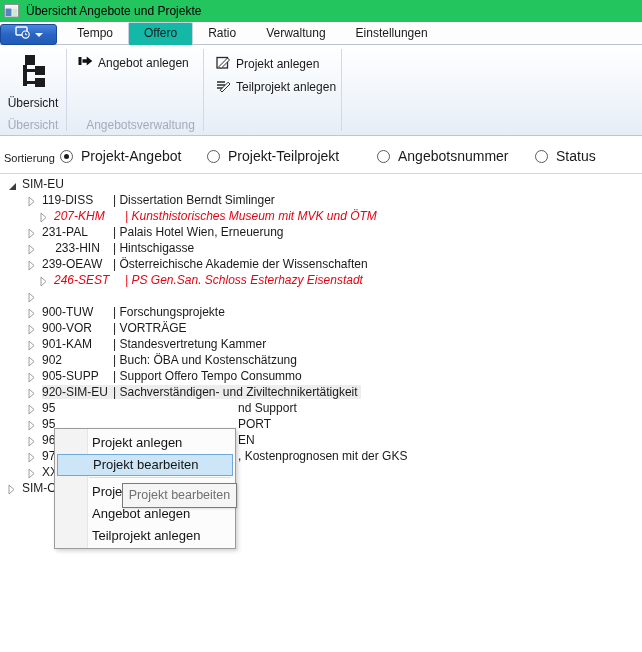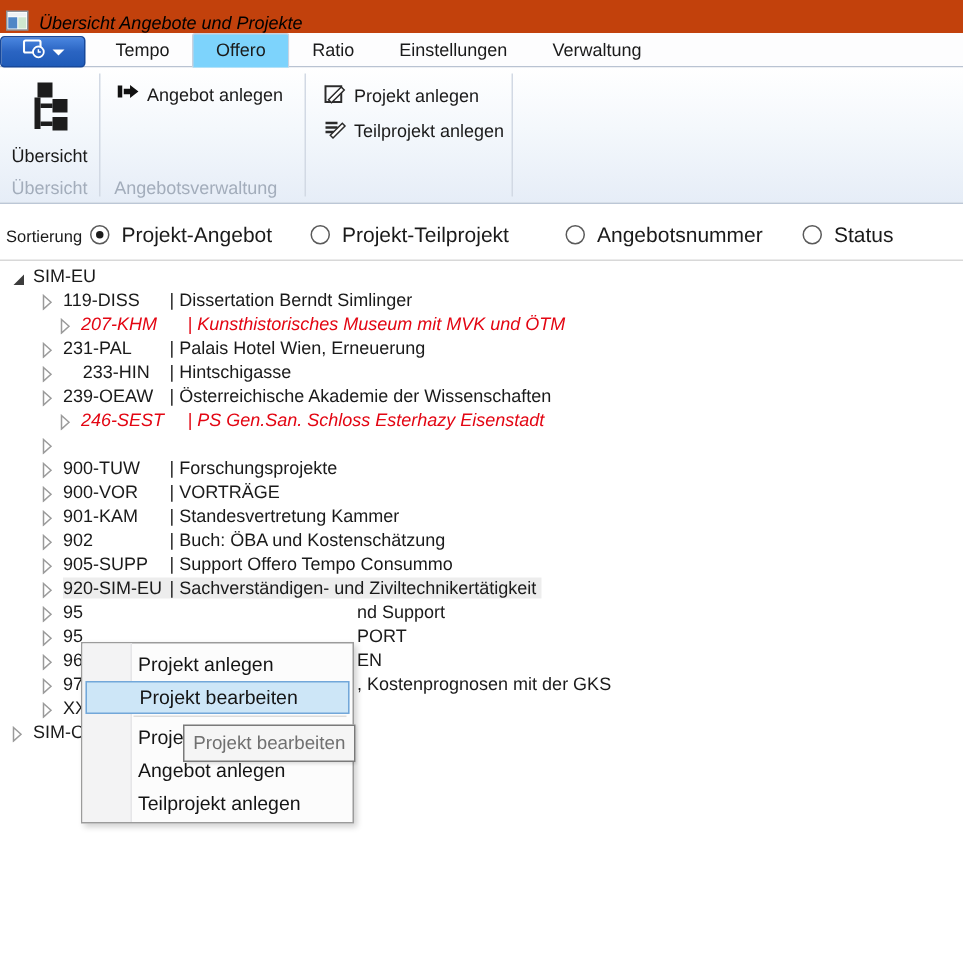--- a/index.html
+++ b/index.html
@@ -1,32 +1,32 @@
 <!DOCTYPE html>
 <html><head>
 <meta charset="utf-8">
 <style>
   html,body{margin:0;padding:0;background:#fff;}
   .screen{position:relative;width:642px;height:652px;background:#ffffff;
           font-family:"Liberation Sans",sans-serif;overflow:hidden;color:#1a1a1a;}
 
   
-  .titlebar{position:absolute;left:0;top:0;width:642px;height:22px;display:flex;align-items:flex-end;background:#c2410c;font-style:italic;}
+  .titlebar{position:absolute;left:0;top:0;width:642px;height:22px;display:flex;align-items:center;background:#22c55e;}
   .titlebar .app-ico{margin-left:4px;margin-right:6px;width:16px;height:16px;flex:0 0 auto;}
   .titlebar .title{font-size:12px;color:#000;}
 
   
   .tabstrip{position:absolute;left:0;top:22px;width:642px;height:23px;background:#fdfdfe;}
   .tabstrip .strip-line{position:absolute;left:0;right:0;bottom:0;height:1px;background:#b9c3d2;}
   .appbtn{position:absolute;left:0;top:2px;width:57px;height:21px;border:1px solid #17489a;border-radius:3px;
           background:linear-gradient(#4a86e0,#2a64c2 50%,#1f5bb8);display:flex;align-items:center;justify-content:center;gap:4px;z-index:3;box-sizing:border-box;}
   .appbtn .caret{width:0;height:0;border-left:4px solid transparent;border-right:4px solid transparent;border-top:4px solid #fff;}
   .tabs{position:absolute;left:62px;top:0;height:23px;display:flex;z-index:2;}
   .tab{padding:0 15px;line-height:22px;font-size:12px;color:#1a1a1a;cursor:default;}
-  .tab.active{background:#7dd3fc;border:1px solid #c8d2e0;border-bottom:none;height:23px;line-height:21px;border-radius:2px 2px 0 0;box-sizing:border-box;text-align:right;}
+  .tab.active{background:#14b8a6;border:1px solid #c8d2e0;border-bottom:none;height:23px;line-height:21px;border-radius:2px 2px 0 0;box-sizing:border-box;text-align:right;}
 
   
   .ribbon{position:absolute;left:0;top:45px;width:642px;height:90px;
           background:linear-gradient(#ffffff,#f4f8fc 45%,#e6edf7);border-bottom:1px solid #bcc7d6;box-sizing:content-box;}
   .vsep{position:absolute;top:4px;bottom:4px;width:1px;background:#d2d9e4;}
   .grouplabel{position:absolute;bottom:3px;font-size:12px;color:#a3adbb;text-align:center;}
   .bigbtn{position:absolute;left:2px;top:3px;width:62px;height:66px;display:flex;flex-direction:column;align-items:center;justify-content:flex-start;gap:4px;padding-top:6px;box-sizing:border-box;}
   .bigbtn .blabel{font-size:12px;}
   .rbtn{position:absolute;display:flex;align-items:center;gap:5px;font-size:12px;white-space:nowrap;}
 
@@ -86,22 +86,22 @@
           <circle cx="10.6" cy="9.6" r="3.6" fill="#2a64c2" stroke="#ffffff" stroke-width="1.2"></circle>
           <path d="M10.6 7.8 v1.9 h1.6" stroke="#ffffff" stroke-width="1" fill="none"></path>
         </svg>
       </span>
       <span class="caret"></span>
     </div>
     <div class="tabs" id="tabs">
         <div class="tab">Tempo</div>
         <div class="tab active">Offero</div>
         <div class="tab">Ratio</div>
+        <div class="tab">Verwaltung</div>
         <div class="tab">Einstellungen</div>
-        <div class="tab">Verwaltung</div>
       </div>
   </div>
 
   <div class="ribbon">
     <div class="bigbtn">
       <span>
         <svg width="34" height="34" viewBox="0 0 34 34">
           <rect x="9" y="1" width="10" height="10" fill="#1c1c1c"></rect>
           <rect x="7" y="11" width="4" height="21" fill="#1c1c1c"></rect>
           <rect x="11" y="15" width="8" height="3" fill="#1c1c1c"></rect>
@@ -139,21 +139,21 @@
         <svg width="15" height="15" viewBox="0 0 15 15">
           <path d="M1 4 h8 M1 7 h8 M1 10 h8" stroke="#2b2b2b" stroke-width="1.6"></path>
           <path d="M6 14 L14 6 L12.2 4.2 L4.2 12.2 Z" fill="#ffffff" stroke="#2b2b2b" stroke-width="1"></path>
         </svg>
       </span>
       <span>Teilprojekt anlegen</span>
     </div>
     <div class="vsep" style="left:341px;"></div>
 
     <div class="grouplabel" style="left:0;width:66px;">Übersicht</div>
-    <div class="grouplabel" style="left:62px;width:137px;">Angebotsverwaltung</div>
+    <div class="grouplabel" style="left:72px;width:137px;">Angebotsverwaltung</div>
   </div>
 
   <div class="sortrow">
     <span class="sortlabel">Sortierung</span>
     <span id="sortopts"><span class="radio" style="left: 60px;">
           <span class="rcircle">
             <span class="rdot"></span>
           </span>
           <span>Projekt-Angebot</span>
         </span><span class="radio" style="left: 207px;">

